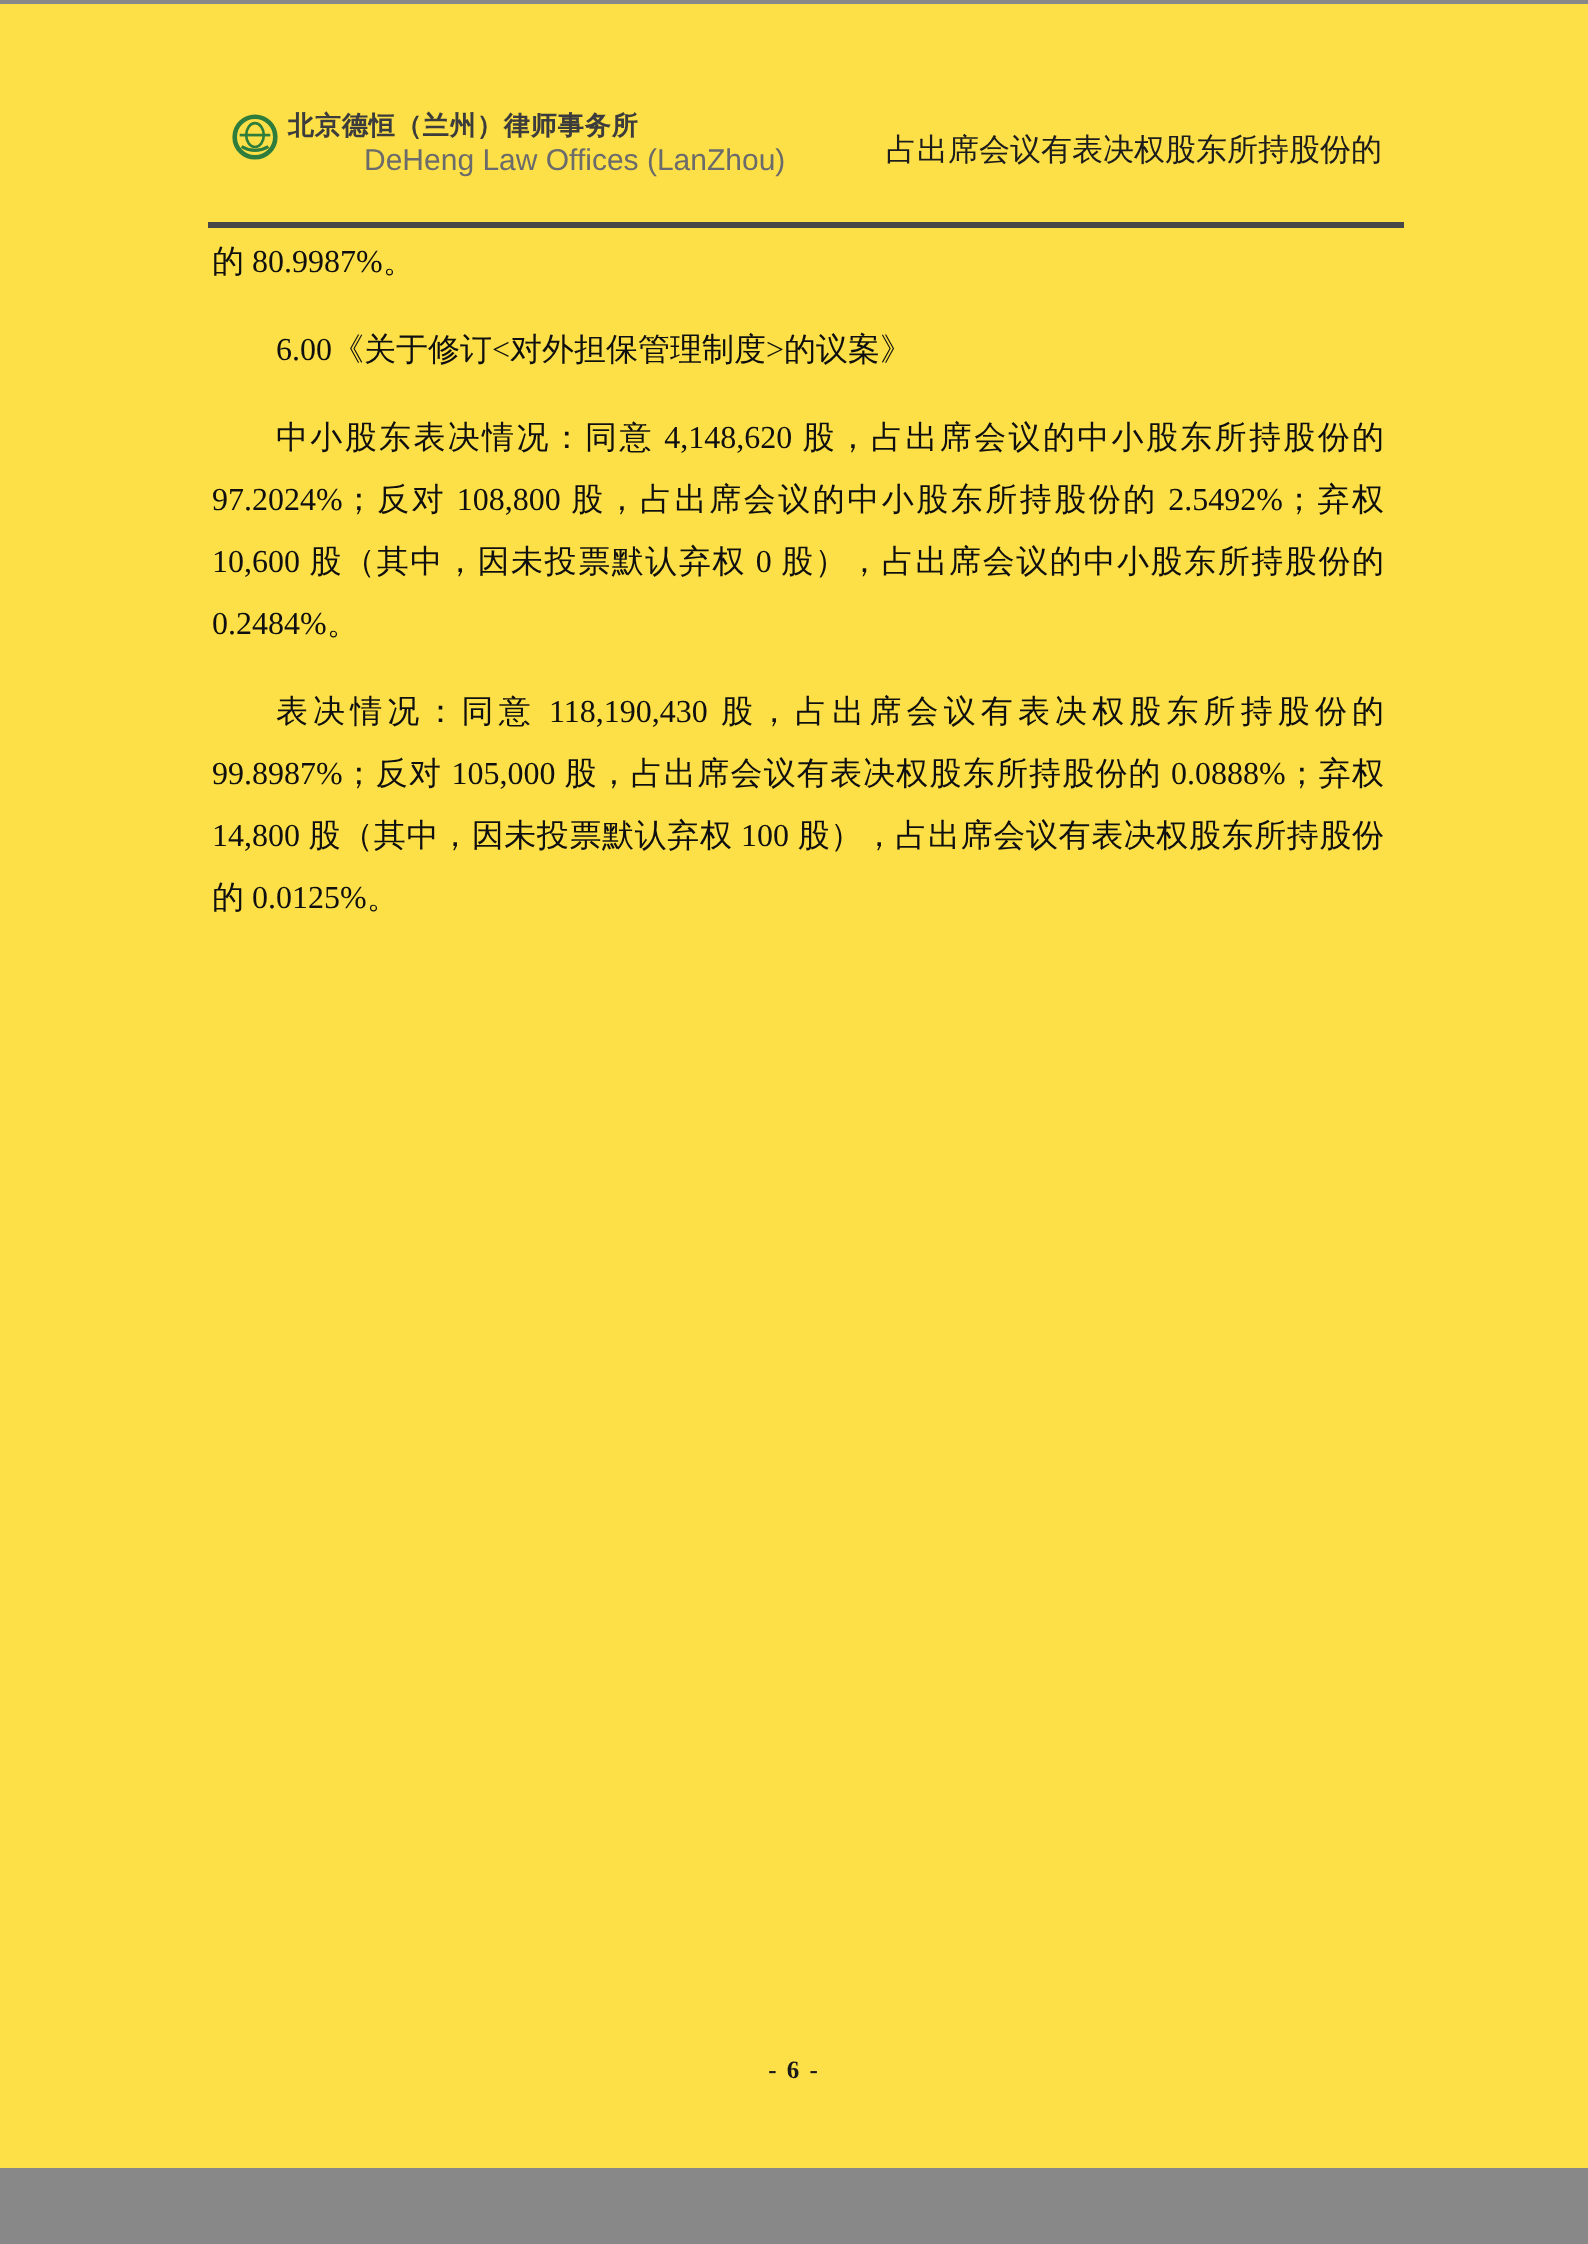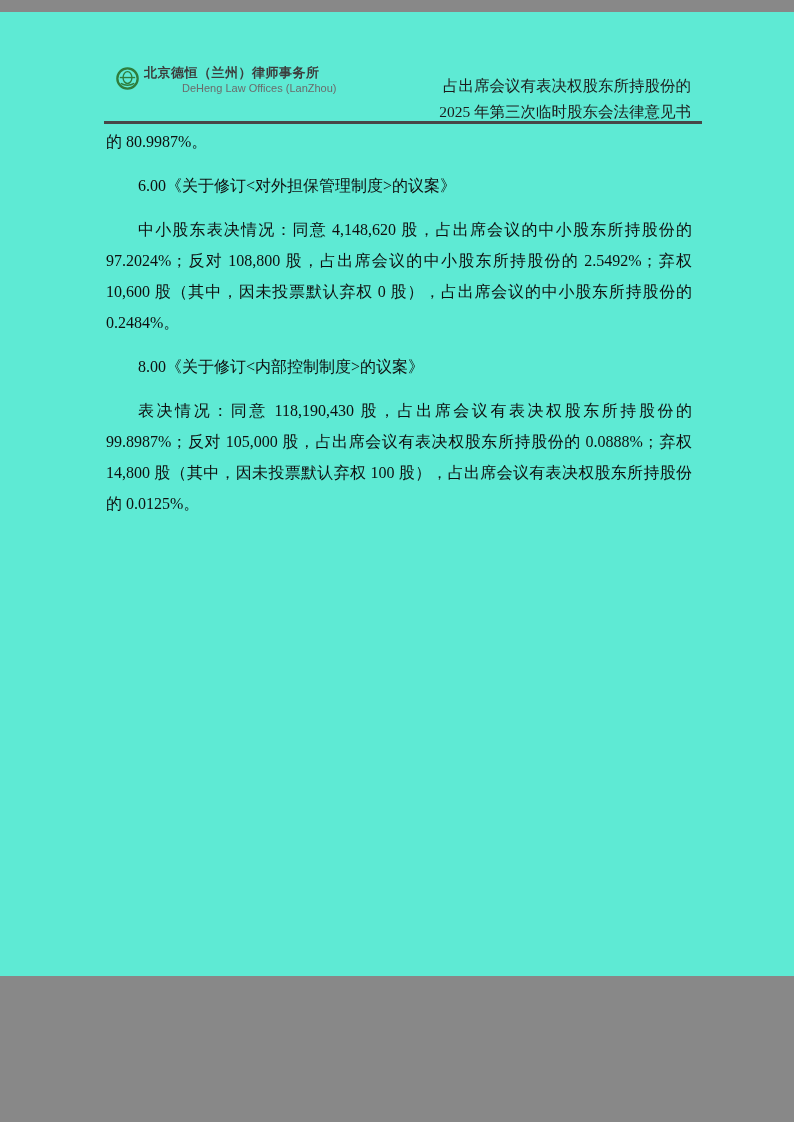--- a/index.html
+++ b/index.html
@@ -5,23 +5,23 @@
 <style>
   html, body {
     margin: 0;
     padding: 0;
     background: #888;
     font-family: "Liberation Serif", "DejaVu Serif", serif;
   }
   .page {
     position: relative;
     width: 794px;
-    height: 964px;
-    margin: 12px auto;
-    background: #5eead4;
+    height: 1082px;
+    margin: 2px auto;
+    background: #fde047;
     overflow: hidden;
     color: #111;
   }
 
   
   .header { position: absolute; left: 0; top: 0; width: 100%; }
   .firm-block {
     position: absolute;
     left: 116px;
     top: 54px;
@@ -38,21 +38,21 @@
   .firm-names { display: flex; flex-direction: column; line-height: 1.15; }
   .firm-cn {
     font-family: "Liberation Sans", "DejaVu Sans", sans-serif;
     font-size: 13px;
     font-weight: bold;
     color: #3c3c3c;
     letter-spacing: 0.5px;
   }
   .firm-en {
     font-family: "Liberation Sans", "DejaVu Sans", sans-serif;
-    font-size: 11px;
+    font-size: 15px;
     color: #6b6b6b;
     margin-top: 1px;
     padding-left: 38px;
   }
   .doc-titles {
     position: absolute;
     right: 103px;
     top: 61px;
     text-align: right;
     font-size: 15.5px;
@@ -109,28 +109,26 @@
         <line x1="4" y1="11" x2="20" y2="11" stroke="#2f7d3c" stroke-width="1.4"></line>
         <path d="M5 17 Q12 21 19 17" fill="none" stroke="#2f7d3c" stroke-width="1.6"></path>
       </svg>
       <div class="firm-names">
         <span class="firm-cn">北京德恒（兰州）律师事务所</span>
         <span class="firm-en">DeHeng Law Offices (LanZhou)</span>
       </div>
     </div>
     <div class="doc-titles">
       <div>占出席会议有表决权股东所持股份的</div>
-      <div>2025 年第三次临时股东会法律意见书</div>
     </div>
     <div class="header-rule"></div>
   </div>
 
   <div class="page-body">
     <div class="p-cont">的 80.9987%。</div>
     <div class="p-head">6.00《关于修订&lt;对外担保管理制度&gt;的议案》</div>
     <div class="p-body">中小股东表决情况：同意 4,148,620 股，占出席会议的中小股东所持股份的 97.2024%；反对 108,800 股，占出席会议的中小股东所持股份的 2.5492%；弃权 10,600 股（其中，因未投票默认弃权 0 股），占出席会议的中小股东所持股份的 0.2484%。</div>
-    <div class="p-head">8.00《关于修订&lt;内部控制制度&gt;的议案》</div>
     <div class="p-body">表决情况：同意 118,190,430 股，占出席会议有表决权股东所持股份的 99.8987%；反对 105,000 股，占出席会议有表决权股东所持股份的 0.0888%；弃权 14,800 股（其中，因未投票默认弃权 100 股），占出席会议有表决权股东所持股份的 0.0125%。</div>
   </div>
 
   <div class="footer">- 6 -</div>
 
 </div>
 
 </body></html>

